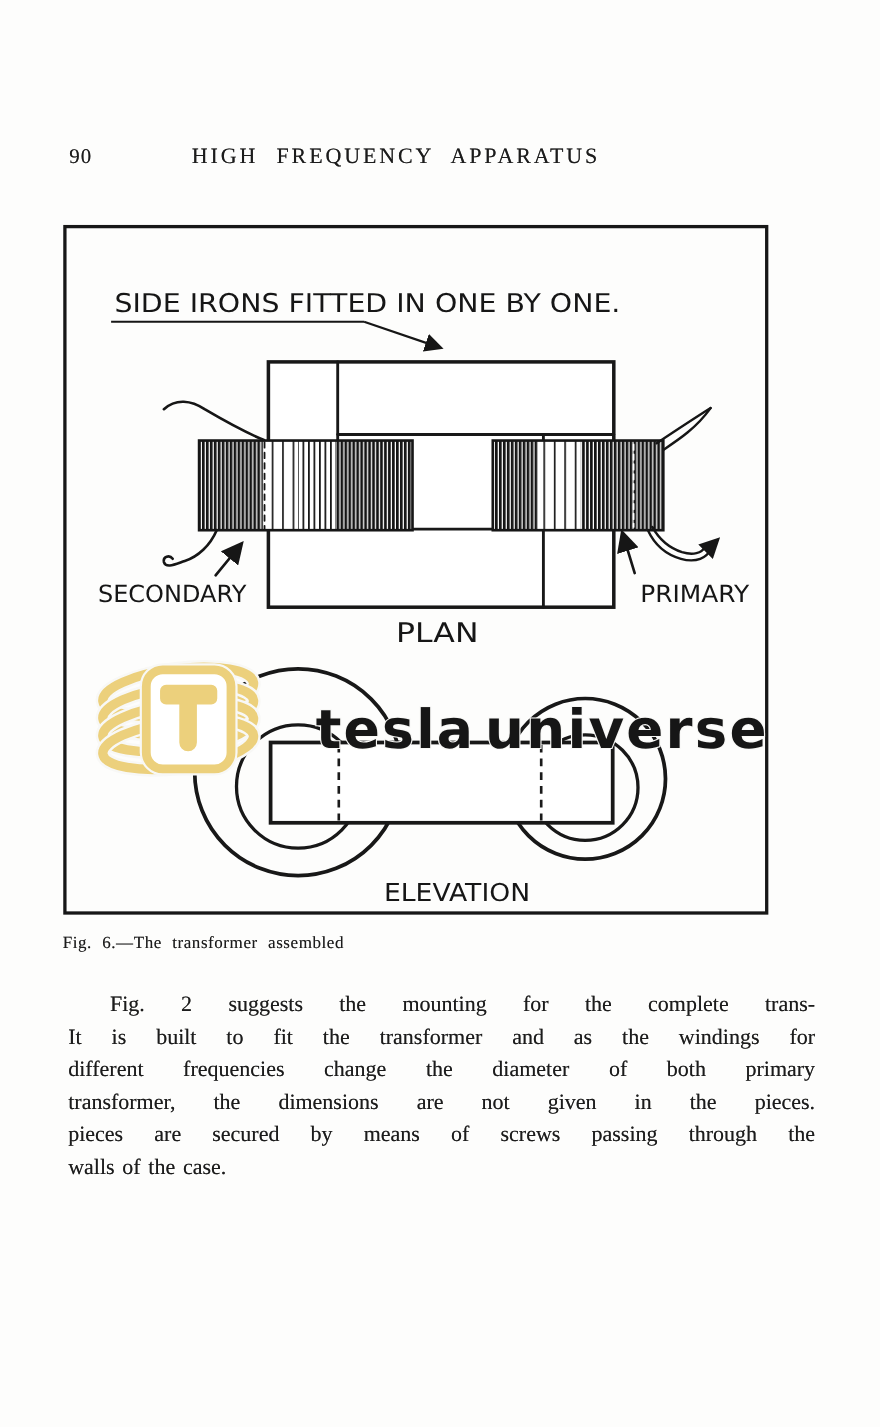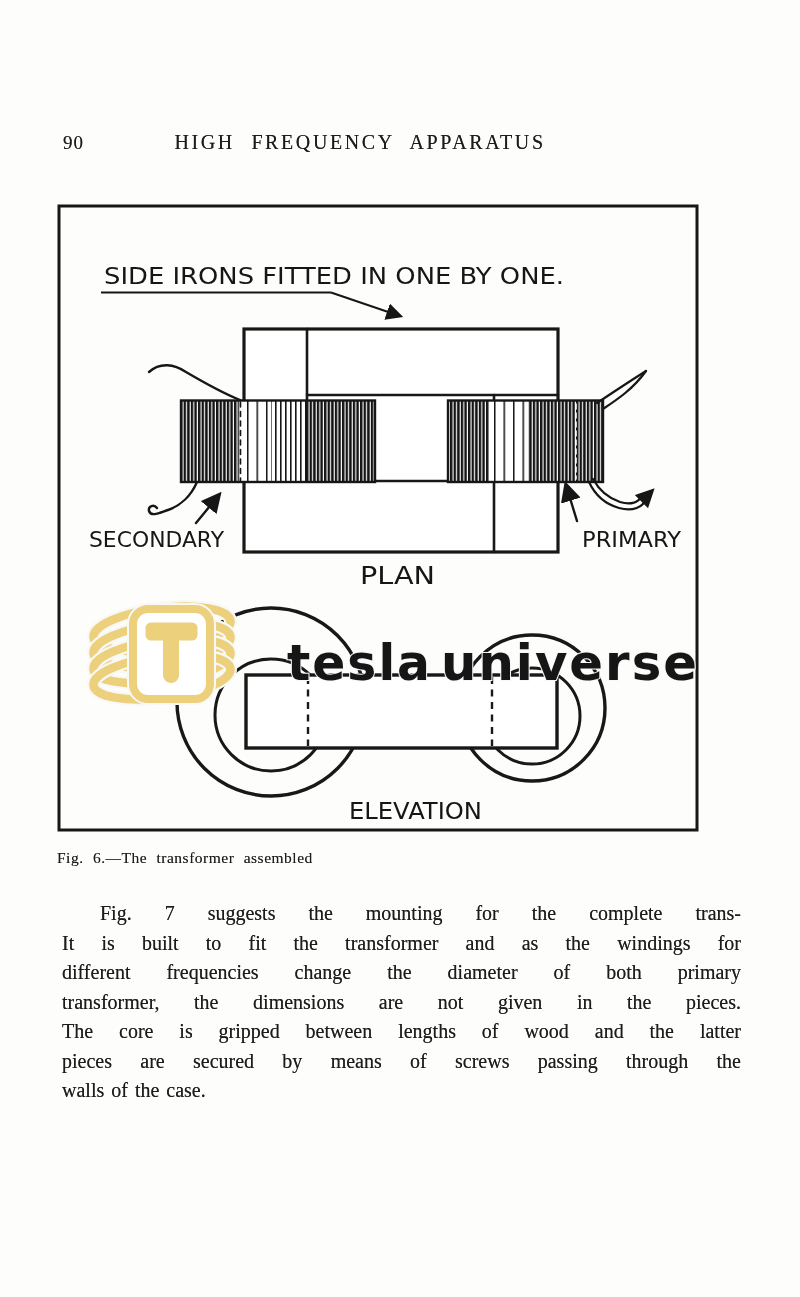--- a/index.html
+++ b/index.html
@@ -134,20 +134,19 @@
       <path d="M151,621 h41 a7,7 0 0 1 7,7 v7 a7,7 0 0 1 -7,7 h-11.5 v33 a9.5,9.5 0 0 1 -19,0 v-33 h-10.5 a7,7 0 0 1 -7,-7 v-7 a7,7 0 0 1 7,-7 z" fill="#ecd07c" stroke="#ffffff" stroke-width="3"></path>
     </g>
     <text class="wmark" x="287" y="680" font-size="49" textLength="145" lengthAdjust="spacingAndGlyphs" fill="#e3bf58">tesla</text>
     <text class="wmark" x="441" y="680" font-size="49" textLength="258" lengthAdjust="spacingAndGlyphs" fill="#a7a7a7">universe</text>
   </g>
 </svg>
 
 <div class="abs caption">Fig. 6.—The transformer assembled</div>
 
 <div class="abs para">
-  <div class="ln first">Fig. 7 suggests the mounting for the complete trans-</div>
+  <div class="ln first">Fig. 2 suggests the mounting for the complete trans-</div>
   <div class="ln">It is built to fit the transformer and as the windings for</div>
   <div class="ln">different frequencies change the diameter of both primary</div>
   <div class="ln">transformer, the dimensions are not given in the pieces.</div>
-  <div class="ln">The core is gripped between lengths of wood and the latter</div>
   <div class="ln">pieces are secured by means of screws passing through the</div>
   <div class="ln last">walls of the case.</div>
 </div>
 
 </body></html>

